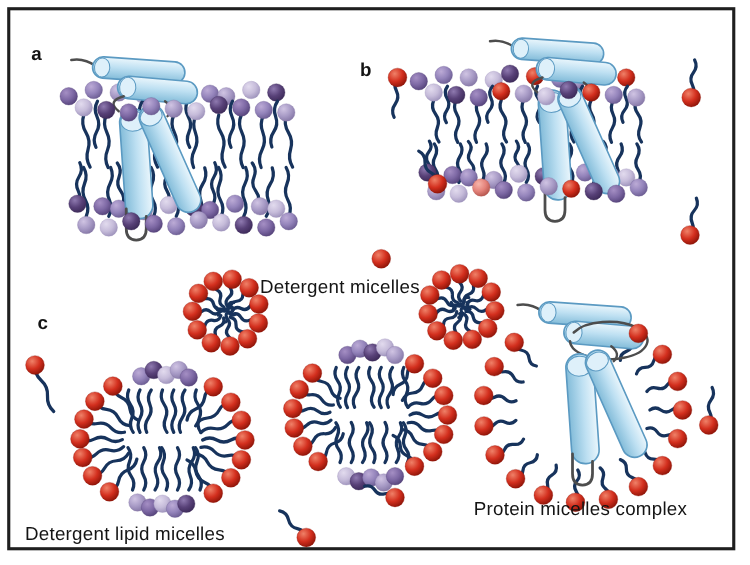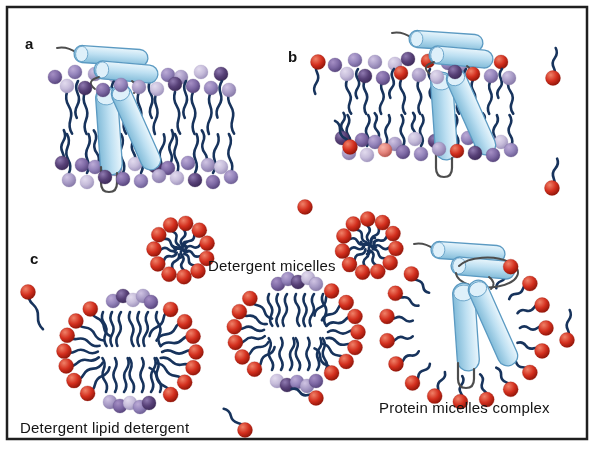--- a/index.html
+++ b/index.html
@@ -457,16 +457,16 @@
       <circle cx="245.0" cy="430.0" r="7.5" fill="url(#hg-red)" stroke="#8d1408" stroke-width="0.6" stroke-opacity="0.45"></circle>
       <path d="M316.0,398.0q-3.0,-4.5 -8.1,-3.0q-5.2,1.5 -8.1,-3.0q-3.0,-4.5 -8.1,-3.0" fill="none" stroke="#17335c" stroke-width="2.6" stroke-linecap="round"></path>
       <circle cx="316.0" cy="398.0" r="7.5" fill="url(#hg-red)" stroke="#8d1408" stroke-width="0.6" stroke-opacity="0.45"></circle>
       <path d="M567.0,340.0q3.6,-4.7 0.9,-10.0q-2.8,-5.3 0.9,-10.0q3.6,-4.7 0.9,-10.0" fill="none" stroke="#17335c" stroke-width="2.6" stroke-linecap="round"></path>
       <circle cx="567.0" cy="340.0" r="7.5" fill="url(#hg-red)" stroke="#8d1408" stroke-width="0.6" stroke-opacity="0.45"></circle>
     </svg>
 
   <div class="lbl panel-letter" style="left: 25px; top: 36px;">a</div>
   <div class="lbl panel-letter" style="left: 288px; top: 49px;">b</div>
   <div class="lbl panel-letter" style="left: 30px; top: 251px;">c</div>
-  <div class="lbl" style="left: 208px; top: 222px; margin-top: 36px;">Detergent micelles</div>
-  <div class="lbl" style="left: 20px; top: 420px;">Detergent lipid detergent</div>
+  <div class="lbl" style="left: 208px; top: 222px;">Detergent micelles</div>
+  <div class="lbl" style="left: 20px; top: 420px;">Detergent lipid micelles</div>
   <div class="lbl" style="left: 379px; top: 400px;">Protein micelles complex</div>
 </div>
 
 </body></html>

